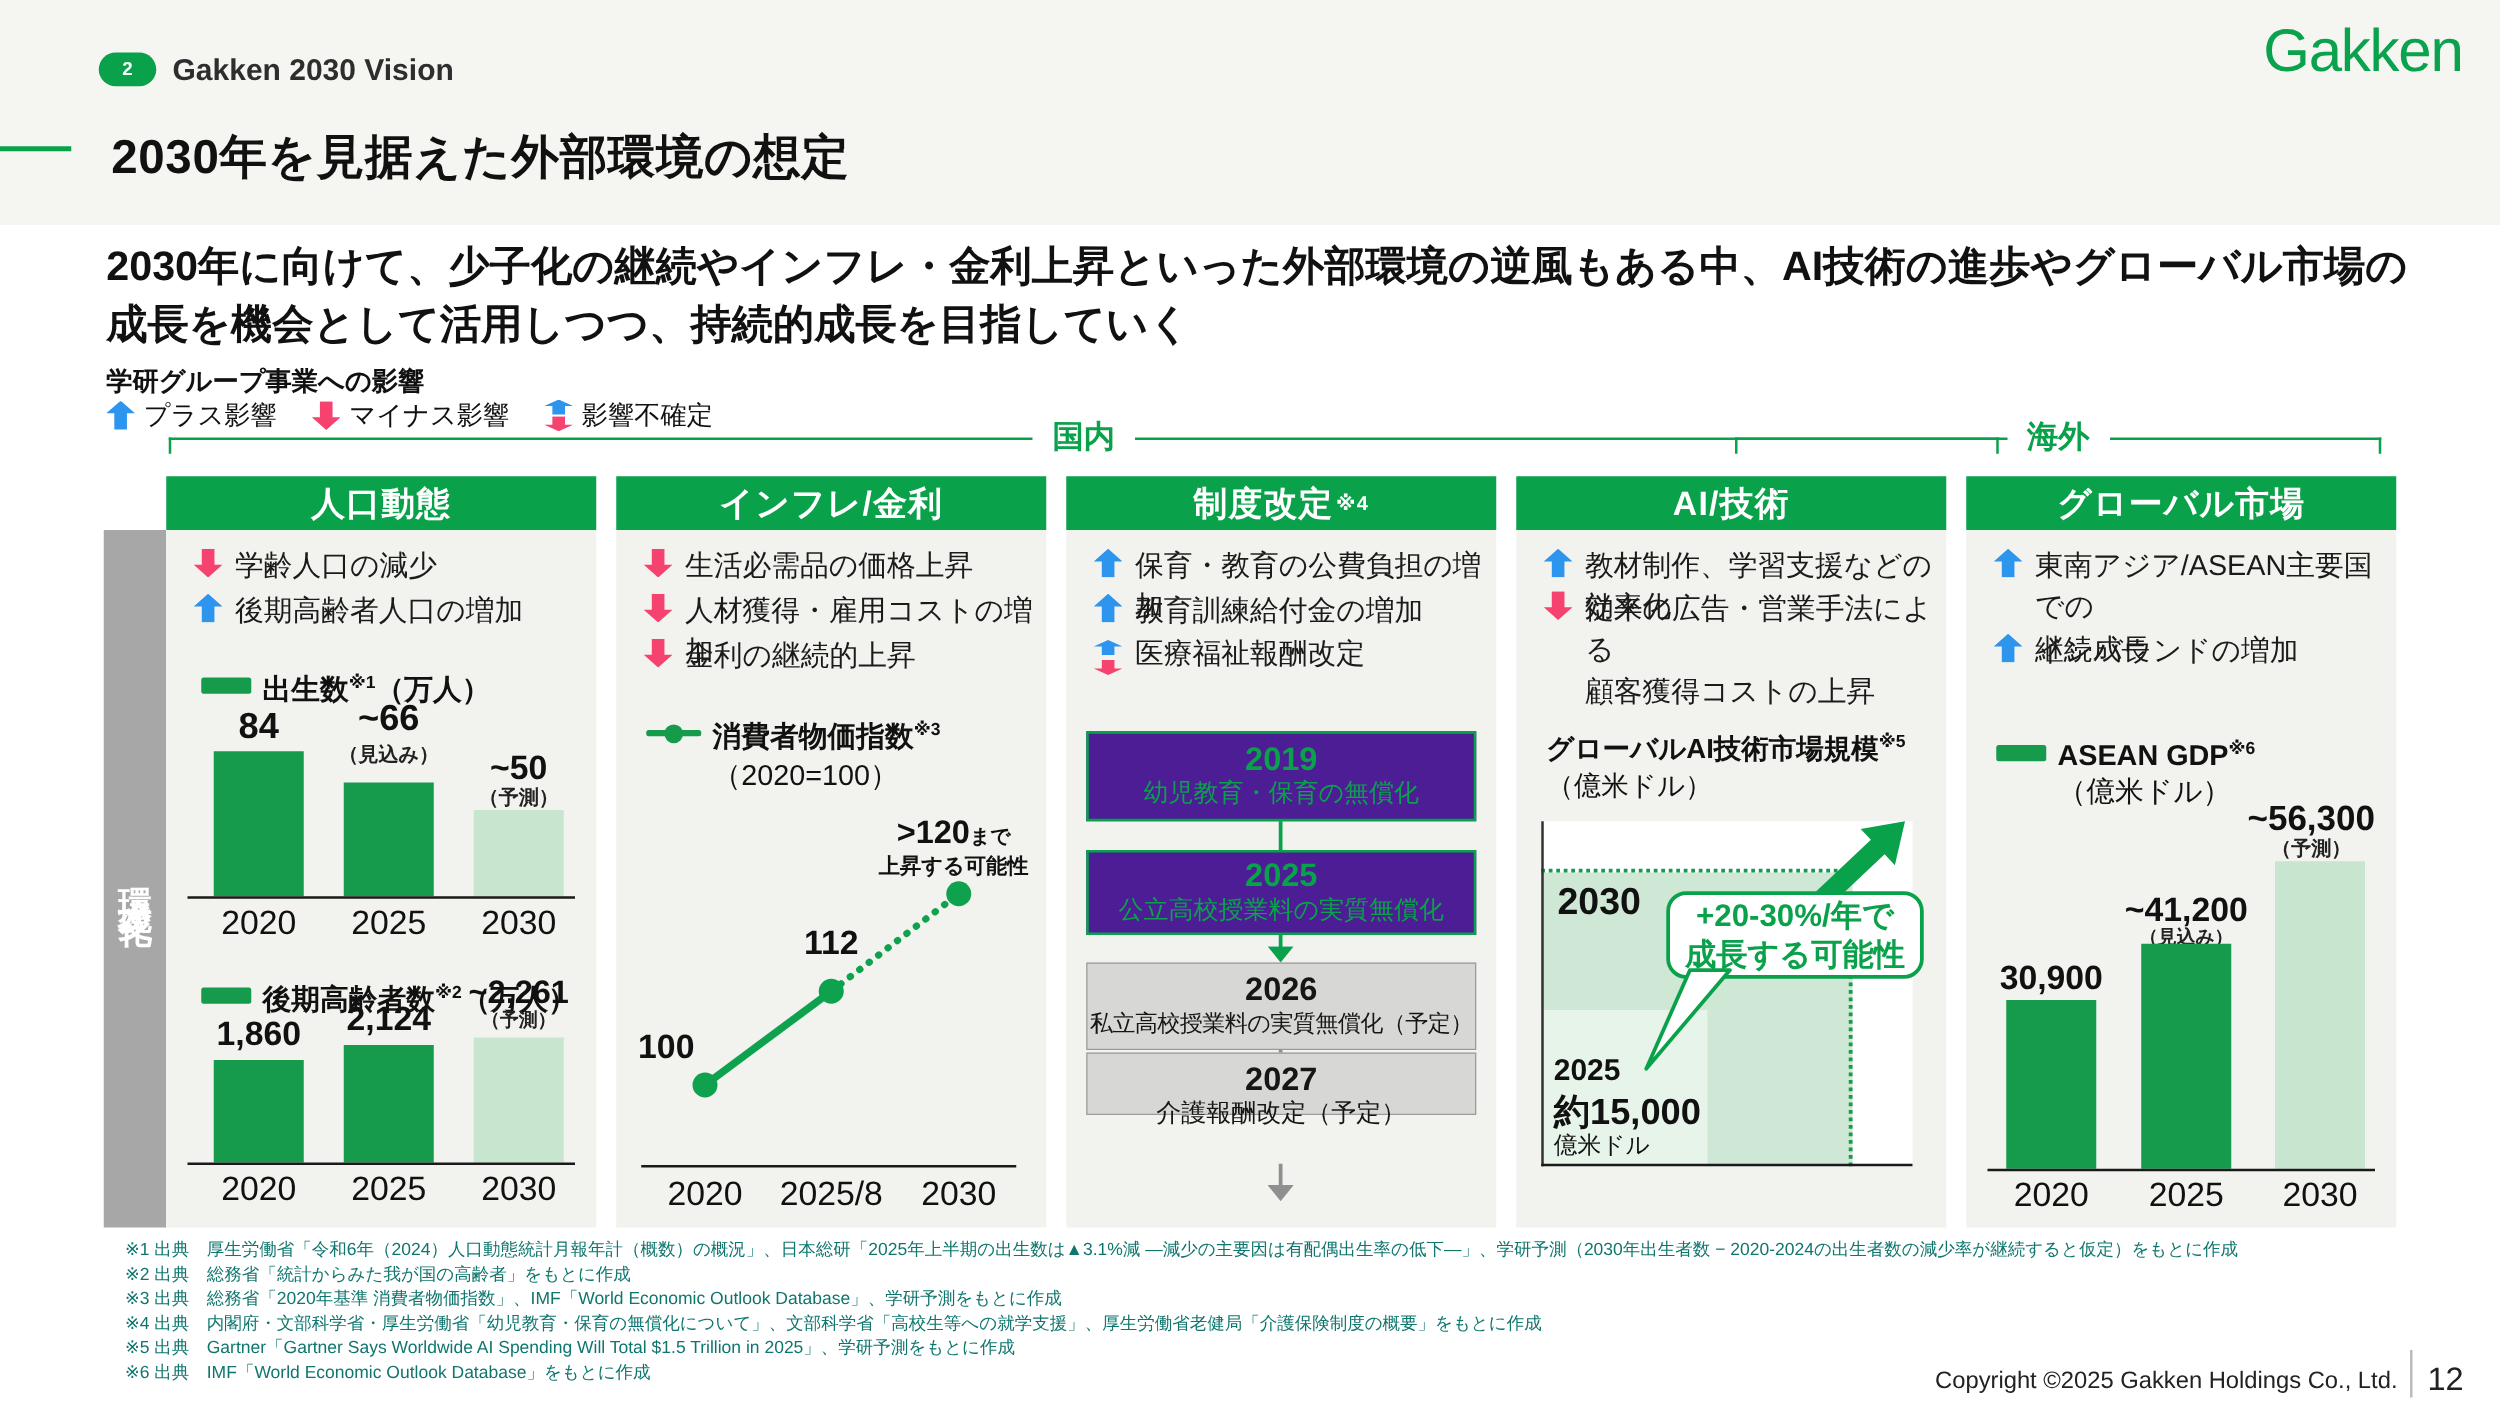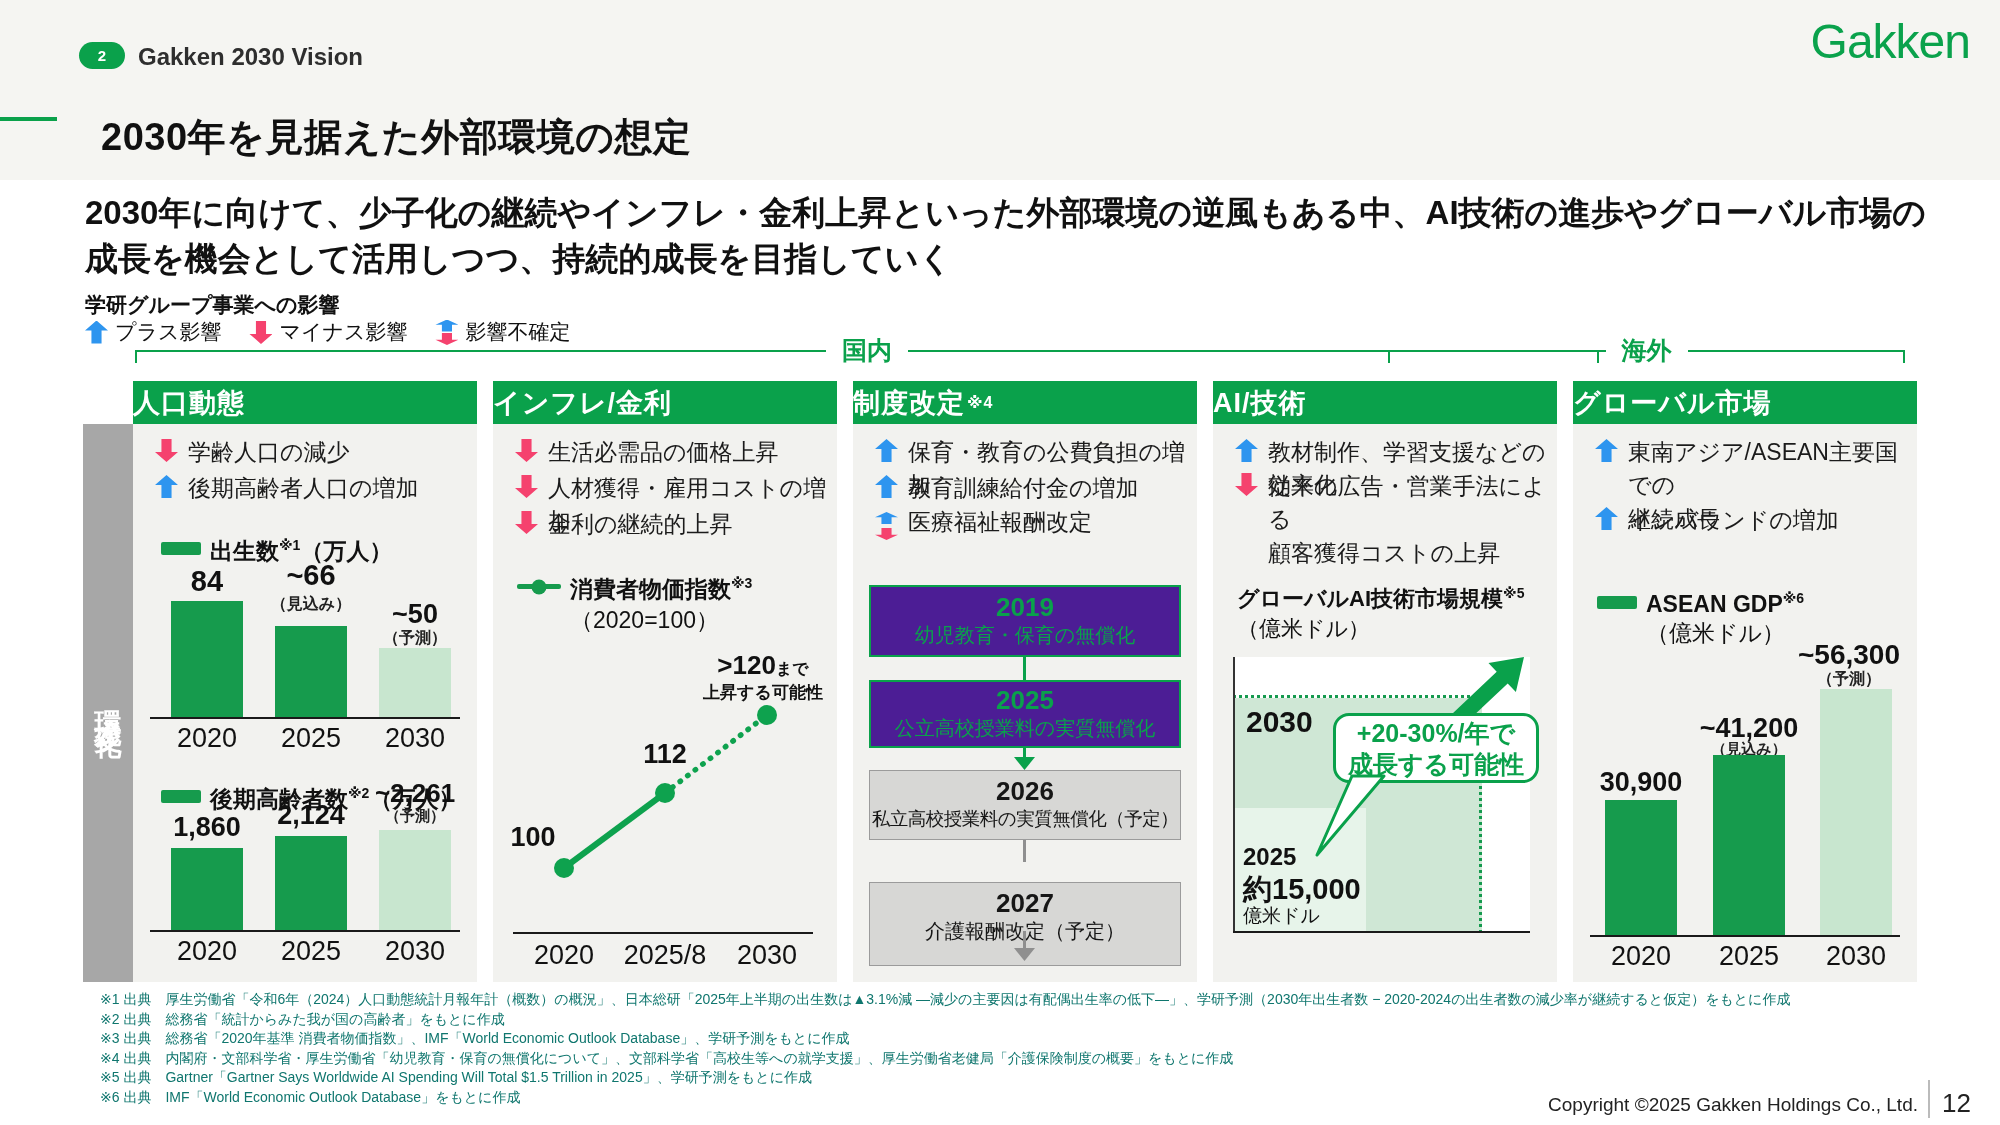--- a/index.html
+++ b/index.html
@@ -27,21 +27,21 @@
   .brk{position:absolute;top:350px;height:13px;border:2.5px solid #0aa14b;border-bottom:none;box-sizing:border-box}
   .brk .bl{position:absolute;left:50%;top:0;transform:translate(-50%,-58%);background:#fff;padding:0 16px;
            color:#0aa14b;font-size:25px;font-weight:700;line-height:1;white-space:nowrap}
   
   .sidebar{position:absolute;left:83px;top:424px;width:50px;height:558px;background:#a7a7a7;
            display:flex;align-items:center;justify-content:center}
   .sidebar span{writing-mode:vertical-rl;color:#fff;font-size:27px;font-weight:700;letter-spacing:7px}
   
   .col{position:absolute;top:381px;width:344px}
   .col-head{height:43px;background:#0aa14b;color:#fff;font-size:27px;font-weight:700;letter-spacing:1px;
-            display:flex;align-items:center;}
+            display:flex;align-items:center;justify-content:center}
   .col-head sup{font-size:16px;vertical-align:super;margin-left:2px}
   .col-body{position:relative;height:558px;background:#f2f2ef}
   .item{position:absolute;left:22px;display:flex;gap:10px;align-items:flex-start;
         font-size:23px;font-weight:500;color:#1b1b1b;line-height:1.45}
   .item .arr,.item .dual{margin-top:3px}
   .blk{display:block}
   
   .lg{position:absolute;display:flex;align-items:flex-start;gap:9px;font-size:23px;font-weight:600;color:#111}
   .lg sup{font-size:14px}
   .sw{width:40px;height:13px;background:#169b4d;border-radius:2px;flex:none;margin-top:6px}
@@ -85,21 +85,21 @@
 <body>
 
 <div class="slide">
   <div class="strip"></div>
 
   <div class="badge">2</div>
   <div class="eyebrow">Gakken 2030 Vision</div>
   <div class="logo">Gakken</div>
 
   <div class="accent"></div>
-  <h1 class="title" style="margin:16px">2030年を見据えた外部環境の想定</h1>
+  <h1 class="title" style="margin:4px">2030年を見据えた外部環境の想定</h1>
   <div class="lead">2030年に向けて、少子化の継続やインフレ・金利上昇といった外部環境の逆風もある中、AI技術の進歩やグローバル市場の成長を機会として活用しつつ、持続的成長を目指していく</div>
 
   <div class="leg-title">学研グループ事業への影響</div>
   <div class="leg-row">
     <div class="leg-item">
       <span class="arr"></span>
       <span>プラス影響</span>
     </div>
     <div class="leg-item">
       <span class="arr down"></span>
@@ -258,21 +258,21 @@
         <div class="fy" style="margin-top:3px">2025</div>
         <div class="fl">公立高校授業料の実質無償化</div>
       </div>
       <div class="cline g" style="top:324px;height:11px"></div>
       <div class="ctri g" style="top:333px"></div>
       <div class="fbox gray" style="top:346px;height:70px">
         <div class="fy">2026</div>
         <div class="fl" style="font-size:18.5px;letter-spacing:-0.5px">私立高校授業料の実質無償化（予定）</div>
       </div>
       <div class="cline y" style="top:416px;height:22px"></div>
-      <div class="fbox gray" style="top:458px;height:84px">
+      <div class="fbox gray" style="top:418px;height:50px">
         <div class="fy">2027</div>
         <div class="fl">介護報酬改定（予定）</div>
       </div>
       <div class="cline y" style="top:507px;height:19px"></div>
       <div class="ctri y" style="top:524px"></div>
     </div>
   </div>
 
   <div class="col" style="left:1213px">
     <div class="col-head">

